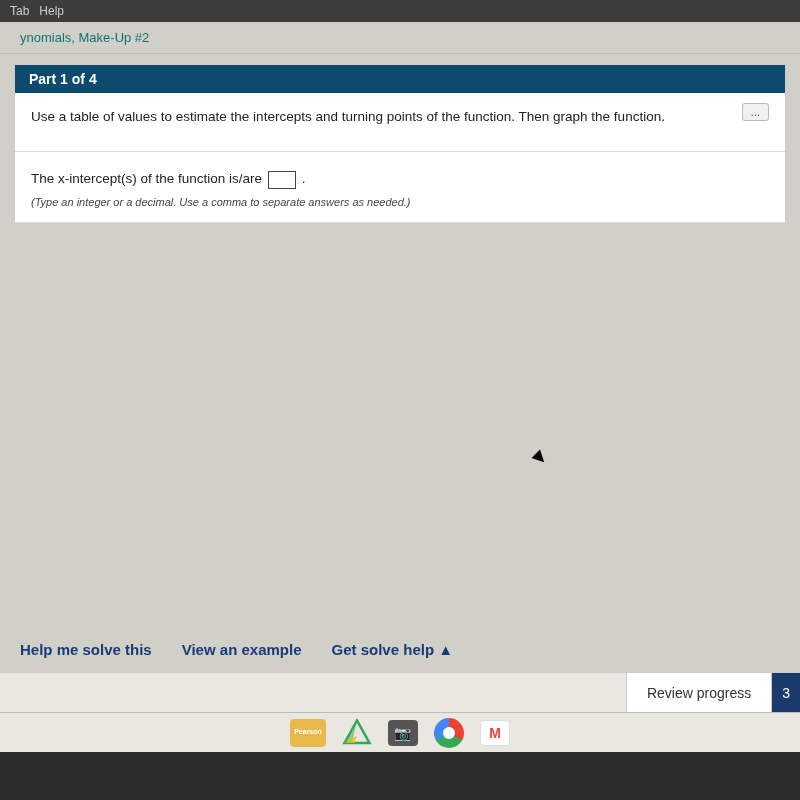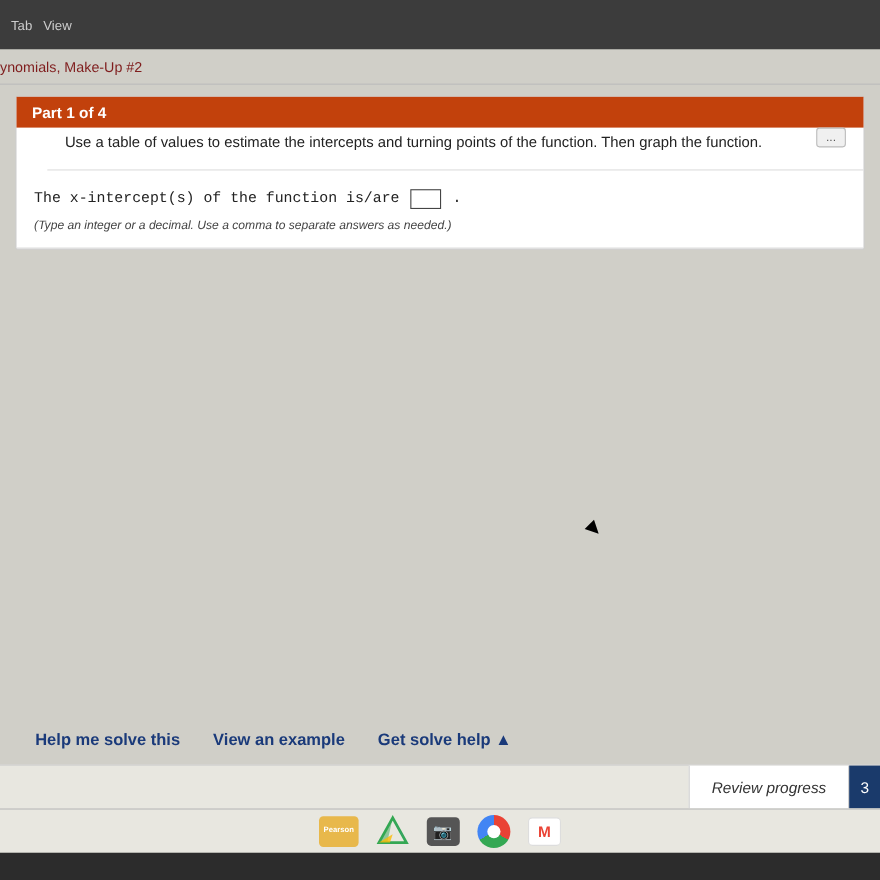--- a/index.html
+++ b/index.html
@@ -7,21 +7,21 @@
       width: 800px;
       height: 800px;
       overflow: hidden;
       background: #2c2c2c;
       font-family: Arial, sans-serif;
     }
 
     
     .browser-bar {
       background: #3c3c3c;
-      height: 45px;
+      height: 22px;
       display: flex;
       align-items: center;
       padding: 0 10px;
       gap: 10px;
     }
     .browser-bar-text {
       color: #ccc;
       font-size: 12px;
     }
 
@@ -29,49 +29,48 @@
     .main-area {
       background: #d0cfc8;
       width: 100%;
       height: 730px;
       position: relative;
     }
 
     
     .page-header {
       background: #d0cfc8;
-      padding: 8px 0;
+      padding: 8px 20px;
       font-size: 13px;
-      color: #7f1d1d;
+      color: #0f766e;
       border-bottom: 1px solid #bbb;
     }
 
     
     .content-card {
       background: #ffffff;
       margin: 10px 14px;
       border: 1px solid #ccc;
       border-radius: 2px;
       padding: 0;
     }
 
     
     .part-header {
-      background: #c2410c;
+      background: #0c4a6e;
       color: #ffffff;
       padding: 6px 14px;
       font-size: 14px;
       font-weight: bold;
     }
 
     
     .problem-area {
-      padding: 4px 16px;
+      padding: 14px 16px;
       border-bottom: 1px solid #ddd;
-      margin-left: 28px;
     }
 
     .problem-instruction {
       font-size: 13.5px;
       color: #222;
       margin-bottom: 10px;
       line-height: 1.5;
     }
 
     .function-display {
@@ -102,36 +101,35 @@
     .answer-area {
       padding: 16px 16px 14px;
       border-bottom: 1px solid #ddd;
     }
 
     .answer-text {
       font-size: 13.5px;
       color: #222;
       margin-bottom: 6px;
       line-height: 1.6;
-      font-family: Liberation Mono, monospace;
     }
 
     .answer-hint {
       font-size: 11px;
       color: #444;
       font-style: italic;
     }
 
     
     .action-bar {
       position: absolute;
       bottom: 80px;
       left: 0;
       right: 0;
-      padding: 14px 32px;
+      padding: 14px 20px;
       display: flex;
       gap: 30px;
       align-items: center;
       background: #d0cfc8;
     }
 
     .action-link {
       font-size: 15px;
       color: #1a3a7a;
       font-weight: bold;
@@ -156,21 +154,20 @@
     .review-progress-btn {
       background: white;
       border: none;
       padding: 8px 20px;
       font-size: 14px;
       color: #333;
       cursor: pointer;
       border-left: 1px solid #ccc;
       border-right: 1px solid #ccc;
       height: 100%;
-      font-style: italic;
     }
 
     .question-label {
       background: white;
       padding: 8px 12px;
       font-size: 14px;
       color: #333;
       border-left: 1px solid #ccc;
       height: 100%;
       display: flex;
@@ -278,21 +275,21 @@
       border: 1px solid #444;
       vertical-align: middle;
       margin: 0 2px;
     }
   </style>
 </head>
 <body>
 
 <div class="browser-bar">
   <span class="browser-bar-text">Tab</span>
-  <span class="browser-bar-text">View</span>
+  <span class="browser-bar-text">Help</span>
 </div>
 
 <div class="main-area">
 
   <div class="page-header">
     <span>ynomials, Make-Up #2</span>
   </div>
 
   <div class="content-card">
 

